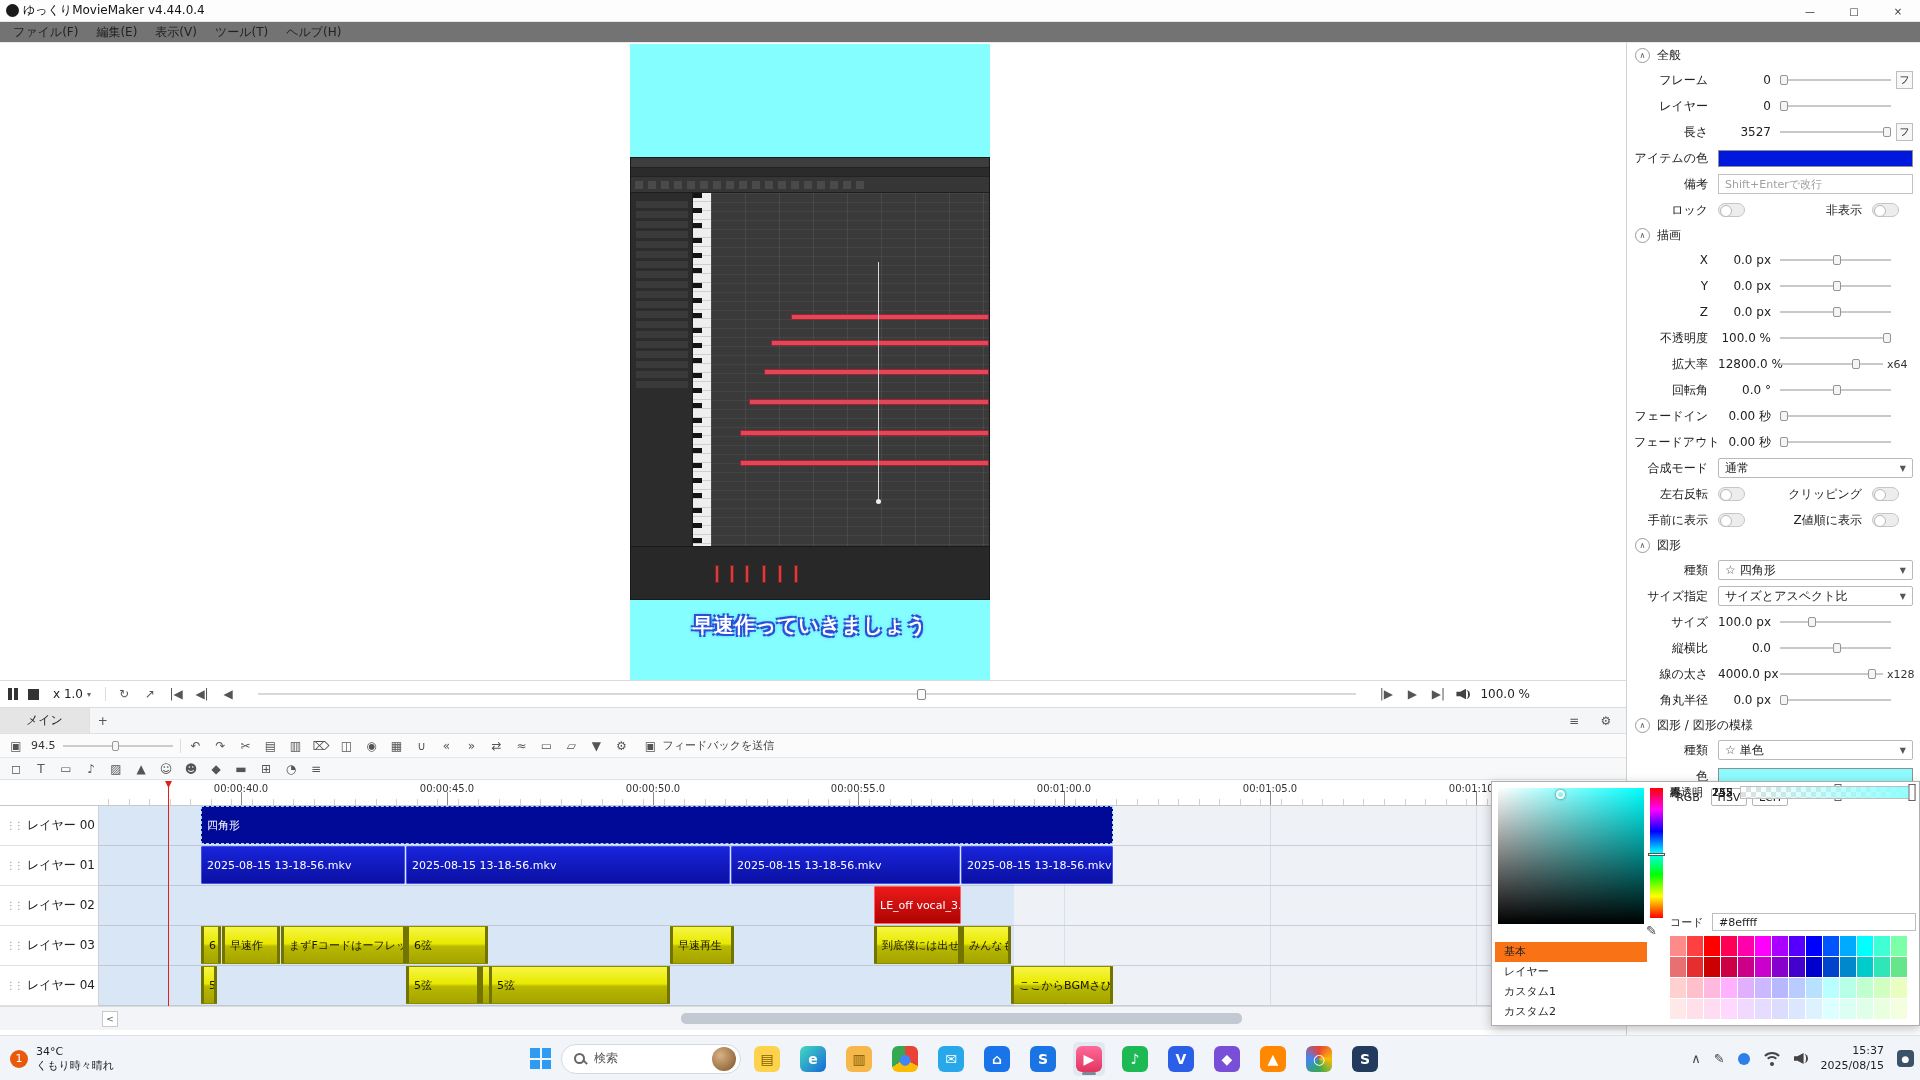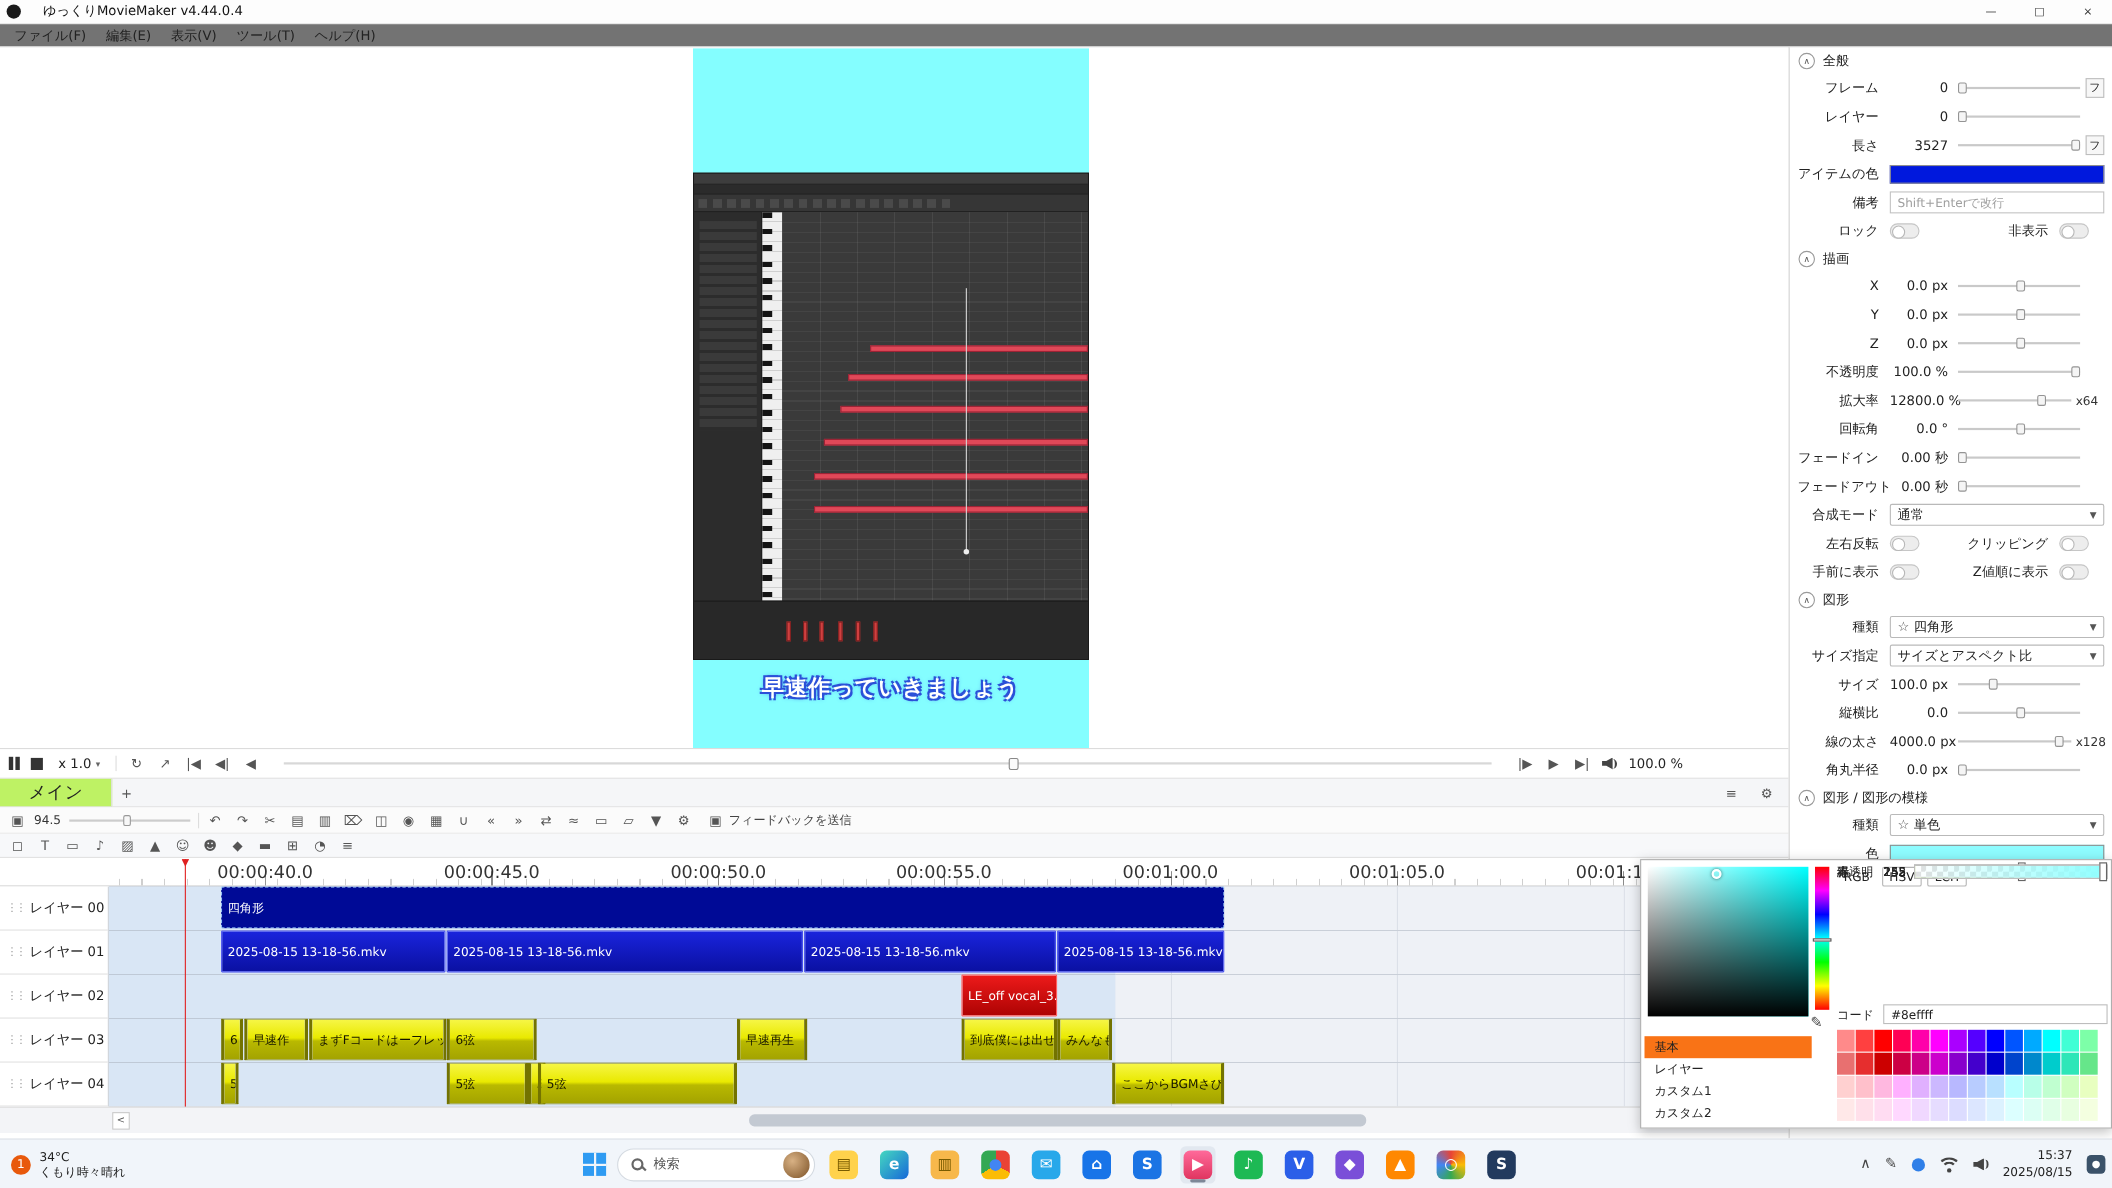--- a/index.html
+++ b/index.html
@@ -1,19 +1,19 @@
 <!DOCTYPE html>
 <html><head>
 <meta charset="utf-8">
 <style>
 *{margin:0;padding:0;box-sizing:border-box}
 html,body{width:1920px;height:1080px}
 body{position:relative;overflow:hidden;background:#fff;font-family:"DejaVu Sans","Liberation Sans",sans-serif;font-size:12px;color:#222}
 
-.titlebar{position:absolute;left:0;top:0;width:1920px;height:22px;background:#fdfdfd;border-bottom:1px solid #e6e6e6;display:flex;align-items:center;gap:20px;padding-left:6px}
+.titlebar{position:absolute;left:0;top:0;width:1920px;height:22px;background:#fdfdfd;border-bottom:1px solid #e6e6e6;display:flex;align-items:center;gap:4px;padding-left:6px}
 .app-logo{width:13px;height:13px;border-radius:50%;background:#1a1a1a;flex:none}
 .title-text{font-size:12px;color:#111}
 .win-controls{position:absolute;right:0;top:0;height:22px;display:flex}
 .win-btn{width:44px;height:22px;display:flex;align-items:center;justify-content:center;font-size:10px;color:#333}
 .menubar{position:absolute;left:0;top:22px;width:1920px;height:21px;background:#737373;border-bottom:1px solid #e8e8e8;display:flex;align-items:center;padding-left:4px}
 .menu-item{padding:2px 9px;font-size:12px;color:#222}
 
 .preview-area{position:absolute;left:0;top:43px;width:1626px;height:637px;background:#fff;overflow:hidden}
 .video{position:absolute;left:630px;top:1px;width:360px;height:636px;overflow:hidden}
 .daw{position:absolute;left:0;top:113px;width:360px;height:443px;background:#323232;border:1px solid #191919}
@@ -39,35 +39,35 @@
 .chev-s{font-size:8px;color:#666}
 .seek{flex:1;position:relative;height:14px;margin:0 12px}
 .seek-track{position:absolute;left:0;right:0;top:6px;height:2px;background:#d8d8d8}
 .seek-thumb{position:absolute;left:60%;top:2px;width:9px;height:11px;background:#fafafa;border:1px solid #888;border-radius:2px}
 .spk{width:14px;height:13px;position:relative}
 .spk::before{content:"";position:absolute;left:0;top:1px;width:10px;height:11px;background:#444;clip-path:polygon(0 30%,38% 30%,100% 0,100% 100%,38% 70%,0 70%)}
 .spk::after{content:"";position:absolute;right:0;top:2px;width:6px;height:9px;border-right:2px solid #444;border-radius:50%}
 .vol-text{font-size:12px;color:#222}
 
 .tabsbar{position:absolute;left:0;top:708px;width:1626px;height:26px;background:#f5f6f8;border-bottom:1px solid #e0e0e0;display:flex;align-items:stretch}
-.tab{background:#bef264;border-right:1px solid #e0e0e0;display:flex;align-items:center;padding:0 26px;font-size:16px}
+.tab{background:#e5e5e5;border-right:1px solid #e0e0e0;display:flex;align-items:center;padding:0 26px;font-size:12px}
 .tab-add{width:26px;display:flex;align-items:center;justify-content:center;color:#555}
 .tabs-right{margin-left:auto;display:flex;gap:16px;align-items:center;padding-right:12px;color:#555}
 .tb1{position:absolute;left:0;top:734px;width:1626px;height:24px;background:#fbfbfb;border-bottom:1px solid #e6e6e6;display:flex;align-items:center;gap:7px;padding:0 8px;color:#555}
 .tb2{position:absolute;left:0;top:758px;width:1626px;height:22px;background:#f7f8fa;border-bottom:1px solid #e2e2e2;display:flex;align-items:center;gap:9px;padding:0 8px;color:#555}
 .zoom-val{font-size:11px;color:#333}
 .zslider{width:110px;height:12px;position:relative}
 .zslider .track{position:absolute;left:0;right:0;top:5px;height:2px;background:#ccc}
 .zslider .thumb{position:absolute;left:45%;top:1px;width:7px;height:10px;background:#f7f7f7;border:1px solid #999;border-radius:2px}
 .sep{width:1px;height:14px;background:#ddd}
 .fb-link{display:flex;align-items:center;gap:4px;font-size:11px;color:#444;margin-left:6px}
 
 .ruler{position:absolute;left:0;top:780px;width:1626px;height:26px;background:#fff;border-bottom:1px solid #c8c8c8}
 .ruler-canvas{position:absolute;left:99px;top:0;right:0;bottom:0;background-image:repeating-linear-gradient(90deg,#8a8a8a 0 1px,transparent 1px 205.8px),repeating-linear-gradient(90deg,#cfcfcf 0 1px,transparent 1px 20.58px);background-size:100% 13px,100% 6px;background-position:142px 100%,9px 100%;background-repeat:no-repeat}
-.ruler-label{position:absolute;top:3px;transform:translateX(-50%);font-size:16px;color:#333;white-space:nowrap}
+.ruler-label{position:absolute;top:3px;transform:translateX(-50%);font-size:10px;color:#333;white-space:nowrap}
 .rows{position:absolute;left:0;top:806px;width:1626px;height:200px;background:#fff}
 .rows-labels{position:absolute;left:0;top:0;width:99px;height:200px;background:#fff;border-right:1px solid #cdd2d9;z-index:2}
 .lrow{height:40px;border-bottom:1px solid #e2e2e2;display:flex;align-items:center;gap:5px;padding-left:6px;font-size:12px;color:#222}
 .lrow .grip{color:#9a9a9a;font-size:10px;letter-spacing:-2px}
 .rows-canvas{position:absolute;left:99px;top:0;right:0;height:200px;background:#eef1f6;background-image:repeating-linear-gradient(to bottom,transparent 0 39px,#c9cfd8 39px 40px),repeating-linear-gradient(90deg,rgba(110,125,150,.16) 0 1px,transparent 1px 205.8px);background-position:0 0,142px 0}
 .rows-canvas::before{content:"";position:absolute;left:0;top:0;width:915px;height:100%;background:#d9e6f5;background-image:repeating-linear-gradient(to bottom,transparent 0 39px,#bfc9d6 39px 40px)}
 .tl-item{position:absolute;height:38px;display:flex;align-items:center;padding:0 5px;font-size:11px;white-space:nowrap;overflow:hidden;border-radius:1px;z-index:1}
 .it-video{background:linear-gradient(#1a24dc,#0a10a2);color:#fff;border:1px solid #4650ee}
 .it-audio{background:linear-gradient(#ec1a1a,#ae0303);color:#fff;border:1px solid #ff6060}
 .it-text{background:linear-gradient(#f6f646 0%,#e9e900 46%,#b9b900 54%,#a3a300 100%);color:#151500;border:1px solid #8c8c00;border-left:3px solid #737300;border-right:3px solid #737300}

